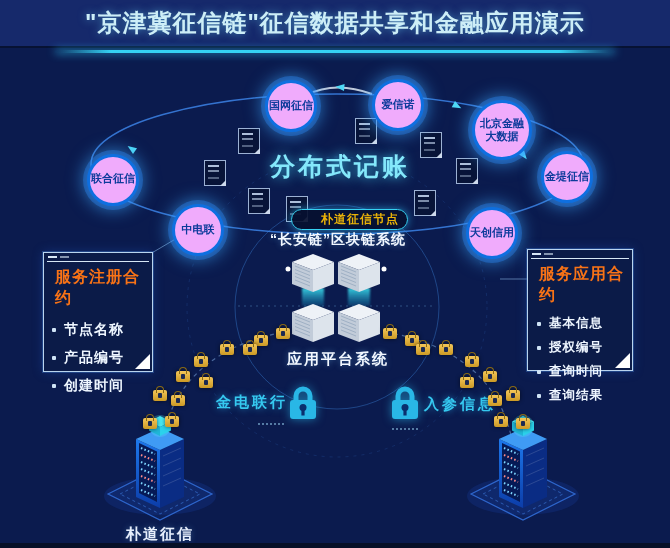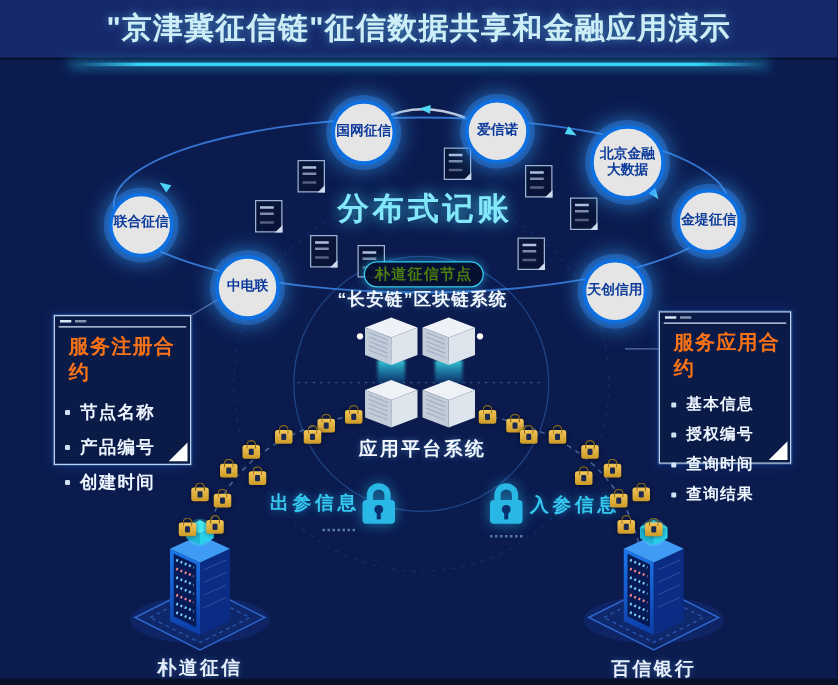--- a/index.html
+++ b/index.html
@@ -9,33 +9,33 @@
   .header{position:absolute;left:0;top:0;width:670px;height:46px;background:#16296b;
           border-bottom:2px solid #071233;z-index:4;}
   .header .title{display:block;text-align:center;line-height:46px;font-size:24px;font-weight:bold;
           color:#cdeef7;letter-spacing:1px;text-shadow:0 0 8px rgba(110,220,255,.55);}
   .header-line{position:absolute;left:55px;top:50px;width:560px;height:3px;border-radius:2px;z-index:4;
           background:linear-gradient(90deg,rgba(40,190,240,.15),#35d2f2 10%,#35d2f2 90%,rgba(40,190,240,.15));
           box-shadow:0 0 9px #2ec4ef;}
   
   .deco{position:absolute;left:0;top:0;z-index:1;}
   
-  .node{position:absolute;width:46px;height:46px;border-radius:50%;background:#e5e5e5;z-index:3;
+  .node{position:absolute;width:46px;height:46px;border-radius:50%;background:#f0abfc;z-index:3;
         border:3px solid #0e6fe0;display:flex;align-items:center;justify-content:center;text-align:center;
         box-shadow:0 0 0 4px rgba(45,140,255,.35),0 0 16px 5px rgba(60,170,255,.55);}
   .node.big{width:54px;height:54px;}
   .node .nl{font-size:11px;font-weight:bold;color:#0d3b9b;line-height:1.2;}
   
   .center-title{position:absolute;left:255px;top:150px;width:170px;text-align:center;z-index:3;
         font-size:25px;font-weight:bold;color:#84e8fb;letter-spacing:3px;
         text-shadow:0 0 12px rgba(70,220,255,.85);}
   .badge{position:absolute;left:291px;top:209px;width:94px;height:19px;border:1.5px solid #35d2f2;
-        border-radius:11px;background:rgba(6,16,48,.92);color:#4d7c0f;font-size:12px;font-weight:bold;
+        border-radius:11px;background:rgba(6,16,48,.92);color:#eab308;font-size:12px;font-weight:bold;
         display:flex;align-items:center;justify-content:center;z-index:3;letter-spacing:1px;
-        box-shadow:0 0 8px rgba(50,200,255,.6);}
+        box-shadow:0 0 8px rgba(50,200,255,.6);padding-left:21px;}
   .chain-label{position:absolute;left:262px;top:231px;width:152px;text-align:center;color:#f2f8ff;
         font-size:14px;font-weight:bold;z-index:3;letter-spacing:1px;text-shadow:0 0 6px rgba(120,200,255,.4);}
   .platform-label{position:absolute;left:277px;top:350px;width:122px;text-align:center;color:#f2f8ff;
         font-size:15px;font-weight:bold;z-index:3;letter-spacing:2px;text-shadow:0 0 6px rgba(120,200,255,.4);}
   
   .panel{position:absolute;background:rgba(12,27,72,.92);border:1px solid #b9d4ee;z-index:3;
          box-shadow:0 0 0 1px rgba(70,130,210,.35),0 0 10px rgba(30,80,180,.4);}
   .panel-top{height:6px;margin:2px 3px 0 3px;border-bottom:1px solid #d7e7f6;position:relative;}
   .panel-top::before{content:"";position:absolute;left:1px;top:1px;width:9px;height:2px;background:#d7e7f6;
          box-shadow:12px 0 0 rgba(215,231,246,.6);}
@@ -224,21 +224,21 @@
       </div>
     <div class="panel-item">
         <span>查询时间</span>
       </div>
     <div class="panel-item">
         <span>查询结果</span>
       </div>
     <div class="fold"></div>
   </div>
 
-  <div class="flow-label" style="left:216px;top:393px;">出参信息</div>
+  <div class="flow-label" style="left:216px;top:393px;">金电联行</div>
   <div class="big-lock" style="left:288px;top:384px;">
     <svg width="30" height="38" viewBox="0 0 30 38">
       <path d="M8,17 v-5 a7,7 0 0 1 14,0 v5" stroke="#29b7e6" stroke-width="5" fill="none"></path>
       <rect x="2" y="16" width="26" height="19" rx="3" fill="#29b7e6"></rect>
       <circle cx="15" cy="23.5" r="3.5" fill="#0a2f6e"></circle>
         <rect x="13.4" y="25.5" width="3.2" height="6" fill="#0a2f6e"></rect>
     </svg>
   </div>
   <div class="lock-dashes" style="left:258px;top:423px;"></div>
 
@@ -247,21 +247,20 @@
       <path d="M8,17 v-5 a7,7 0 0 1 14,0 v5" stroke="#29b7e6" stroke-width="5" fill="none"></path>
       <rect x="2" y="16" width="26" height="19" rx="3" fill="#29b7e6"></rect>
       <circle cx="15" cy="23.5" r="3.5" fill="#0a2f6e"></circle>
         <rect x="13.4" y="25.5" width="3.2" height="6" fill="#0a2f6e"></rect>
     </svg>
   </div>
   <div class="lock-dashes" style="left:392px;top:428px;"></div>
   <div class="flow-label" style="left:424px;top:395px;">入参信息</div>
 
   <div class="endpoint-label" style="left:115px;top:525px;">朴道征信</div>
-  <div class="endpoint-label" style="left:478px;top:526px;">百信银行</div>
 
   <div id="docs">
       <div class="doc-icon" style="left: 238px; top: 128px;"></div>
       <div class="doc-icon" style="left: 204px; top: 160px;"></div>
       <div class="doc-icon" style="left: 248px; top: 188px;"></div>
       <div class="doc-icon" style="left: 355px; top: 118px;"></div>
       <div class="doc-icon" style="left: 420px; top: 132px;"></div>
       <div class="doc-icon" style="left: 456px; top: 158px;"></div>
       <div class="doc-icon" style="left: 414px; top: 190px;"></div>
       <div class="doc-icon" style="left: 286px; top: 196px;"></div>

